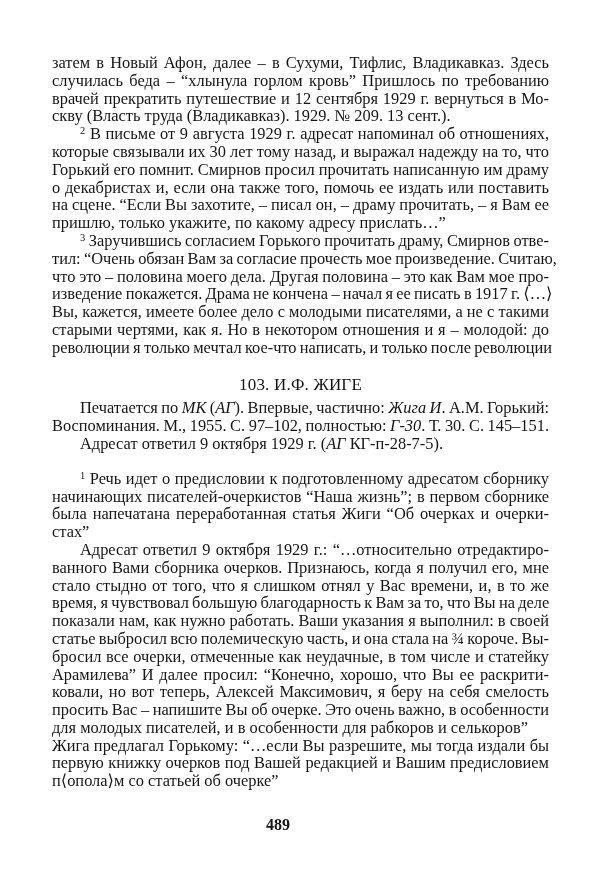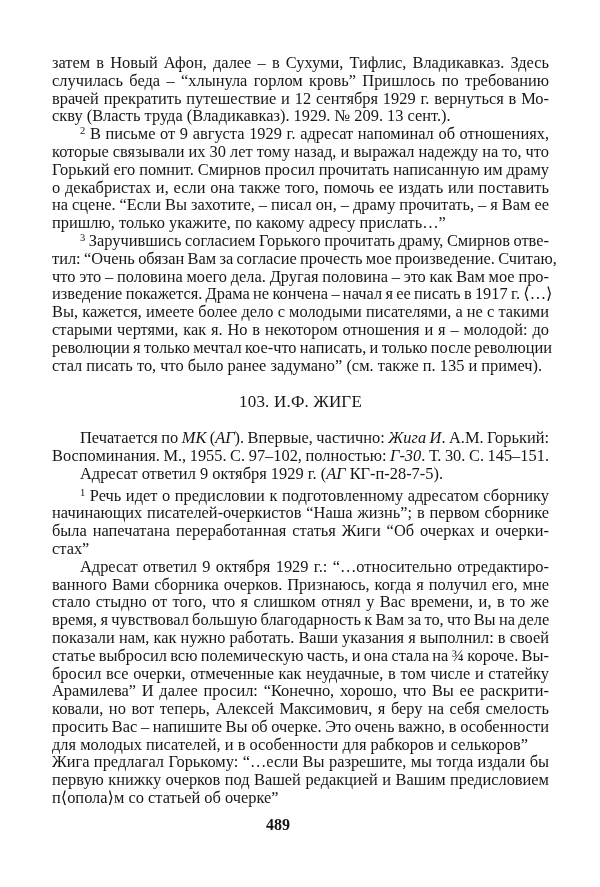--- a/index.html
+++ b/index.html
@@ -43,22 +43,22 @@
     }
     .line.indent { padding-left: 28px; }
     .heading {
       margin: 19px 0 0 0;
       font-size: 17px;
       font-weight: normal;
       line-height: 17.8px;
       text-align: center;
       letter-spacing: 0.2px;
     }
-    .gap-intro { margin-top: 18px; }
-    .gap-fn { margin-top: 4px; }
+    .gap-intro { margin-top: 6px; }
+    .gap-fn { margin-top: 17px; }
     .sup {
       font-size: 10.5px;
       vertical-align: 5px;
       line-height: 0;
     }
     .it { font-style: italic; }
     .page-number {
       position: absolute;
       top: 816px;
       left: 4px;
@@ -89,21 +89,20 @@
         <div class="line last">пришлю, только укажите, по какому адресу прислать…”</div>
       </div>
     <div class="para">
         <div class="line indent"><span class="sup">3</span><span> Заручившись согласием Горького прочитать драму, Смирнов отве-</span></div>
         <div class="line">тил: “Очень обязан Вам за согласие прочесть мое произведение. Считаю,</div>
         <div class="line">что это – половина моего дела. Другая половина – это как Вам мое про-</div>
         <div class="line">изведение покажется. Драма не кончена – начал я ее писать в 1917 г. ⟨…⟩</div>
         <div class="line">Вы, кажется, имеете более дело с молодыми писателями, а не с такими</div>
         <div class="line">старыми чертями, как я. Но в некотором отношения и я – молодой: до</div>
         <div class="line">революции я только мечтал кое-что написать, и только после революции</div>
-        <div class="line last">стал писать то, что было ранее задумано” (см. также п. 135 и примеч).</div>
       </div>
 
     <h2 class="heading">103. И.Ф. ЖИГЕ</h2>
 
     <div class="para gap-intro">
         <div class="line indent"><span>Печатается по </span><span class="it">МК</span><span> (</span><span class="it">АГ</span><span>). Впервые, частично: </span><span class="it">Жига И</span><span>. А.М. Горький:</span></div>
         <div class="line"><span>Воспоминания. М., 1955. С. 97–102, полностью: </span><span class="it">Г-30</span><span>. Т. 30. С. 145–151.</span></div>
       </div>
     <div class="para">
         <div class="line indent last"><span>Адресат ответил 9 октября 1929 г. (</span><span class="it">АГ</span><span>  КГ-п-28-7-5).</span></div>

